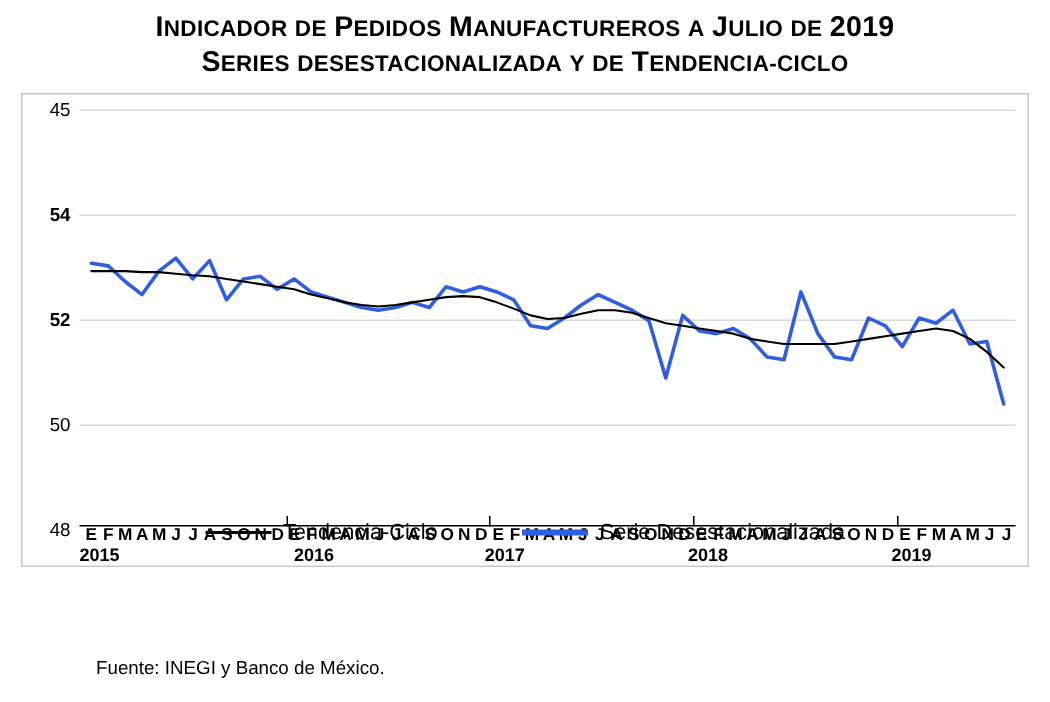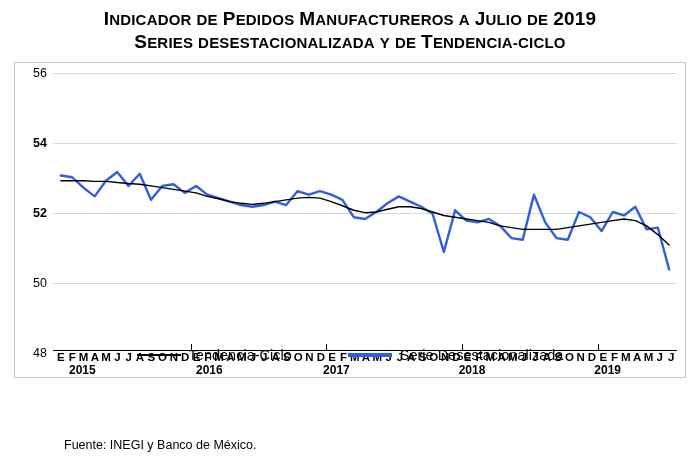--- a/index.html
+++ b/index.html
@@ -167,21 +167,21 @@
       <span class="cap">T</span><span class="sc">ENDENCIA</span><span class="sc">-C</span><span class="sc">ICLO</span>
     </div>
   </div>
 
   <div class="chart-area">
     <div id="yticks">
         <div class="ytick" style="top: 290px;">48</div>
         <div class="ytick" style="top: 220px;">50</div>
         <div class="ytick" style="top: 150px; font-weight: bold;">52</div>
         <div class="ytick" style="top: 80px; font-weight: bold;">54</div>
-        <div class="ytick" style="top: 10px;">56</div>
+        <div class="ytick" style="top: 10px;">45</div>
       </div>
     <div id="gridlines">
         <div class="gridline" style="top: 220px;"></div>
         <div class="gridline" style="top: 150px;"></div>
         <div class="gridline" style="top: 80px;"></div>
         <div class="gridline" style="top: 10px;"></div>
       </div>
     <div class="axis-line-bottom"></div>
     <div id="tickmarks">
         <div class="tickmark" style="left: 175.856px;"></div>
@@ -190,21 +190,21 @@
         <div class="tickmark" style="left: 582.643px;"></div>
       </div>
     <div class="plot">
       <svg class="series" id="series-svg" preserveAspectRatio="none" viewBox="0 0 626 280">
           <path d="M7.91 103.25 L19.21 105.00 L30.51 115.50 L41.81 124.25 L53.11 108.50 L64.41 99.75 L75.71 113.75 L87.01 101.50 L98.31 127.75 L109.61 113.75 L120.91 112.00 L132.21 120.75 L143.51 113.75 L154.81 122.50 L166.10 126.00 L177.40 129.50 L188.70 133.00 L200.00 134.75 L211.30 133.00 L222.60 129.50 L233.90 133.00 L245.20 119.00 L256.50 122.50 L267.80 119.00 L279.10 122.50 L290.40 127.75 L301.70 145.25 L313.00 147.00 L324.30 140.00 L335.60 131.25 L346.90 124.25 L358.20 129.50 L369.50 134.75 L380.80 141.75 L392.10 180.25 L403.40 138.25 L414.70 148.75 L426.00 150.50 L437.30 147.00 L448.60 154.00 L459.90 166.25 L471.19 168.00 L482.49 122.50 L493.79 150.50 L505.09 166.25 L516.39 168.00 L527.69 140.00 L538.99 145.25 L550.29 159.25 L561.59 140.00 L572.89 143.50 L584.19 134.75 L595.49 157.50 L606.79 155.75 L618.09 197.75" fill="none" stroke="#2f5fe0" stroke-width="2.4" stroke-linejoin="round" stroke-linecap="round"></path>
           <path d="M7.91 108.50 L19.21 108.50 L30.51 108.50 L41.81 109.20 L53.11 109.20 L64.41 110.25 L75.71 111.30 L87.01 112.00 L98.31 113.75 L109.61 115.50 L120.91 117.25 L132.21 119.00 L143.51 120.75 L154.81 124.25 L166.10 126.70 L177.40 129.50 L188.70 131.25 L200.00 132.30 L211.30 131.25 L222.60 129.50 L233.90 127.75 L245.20 126.00 L256.50 125.30 L267.80 126.00 L279.10 129.50 L290.40 133.70 L301.70 138.25 L313.00 140.70 L324.30 140.00 L335.60 137.20 L346.90 134.75 L358.20 134.75 L369.50 136.50 L380.80 140.00 L392.10 143.50 L403.40 145.25 L414.70 147.00 L426.00 148.75 L437.30 150.50 L448.60 154.00 L459.90 155.75 L471.19 157.50 L482.49 157.50 L493.79 157.50 L505.09 157.50 L516.39 155.75 L527.69 154.00 L538.99 152.25 L550.29 150.50 L561.59 148.75 L572.89 147.00 L584.19 148.75 L595.49 154.00 L606.79 162.75 L618.09 173.25" fill="none" stroke="#000000" stroke-width="1.4" stroke-linejoin="round" stroke-linecap="round"></path>
         </svg>
     </div>
     <div class="xlabels" id="xlabels">
         <div class="month-label" style="left: 7.90975px;">E</div>
-        <div class="year-label" style="left: 0px; margin-left: 16px;">2015</div>
+        <div class="year-label" style="left: 0px;">2015</div>
         <div class="month-label" style="left: 19.2094px;">F</div>
         <div class="month-label" style="left: 30.509px;">M</div>
         <div class="month-label" style="left: 41.8087px;">A</div>
         <div class="month-label" style="left: 53.1083px;">M</div>
         <div class="month-label" style="left: 64.4079px;">J</div>
         <div class="month-label" style="left: 75.7076px;">J</div>
         <div class="month-label" style="left: 87.0072px;">A</div>
         <div class="month-label" style="left: 98.3069px;">S</div>
         <div class="month-label" style="left: 109.606px;">O</div>
         <div class="month-label" style="left: 120.906px;">N</div>

